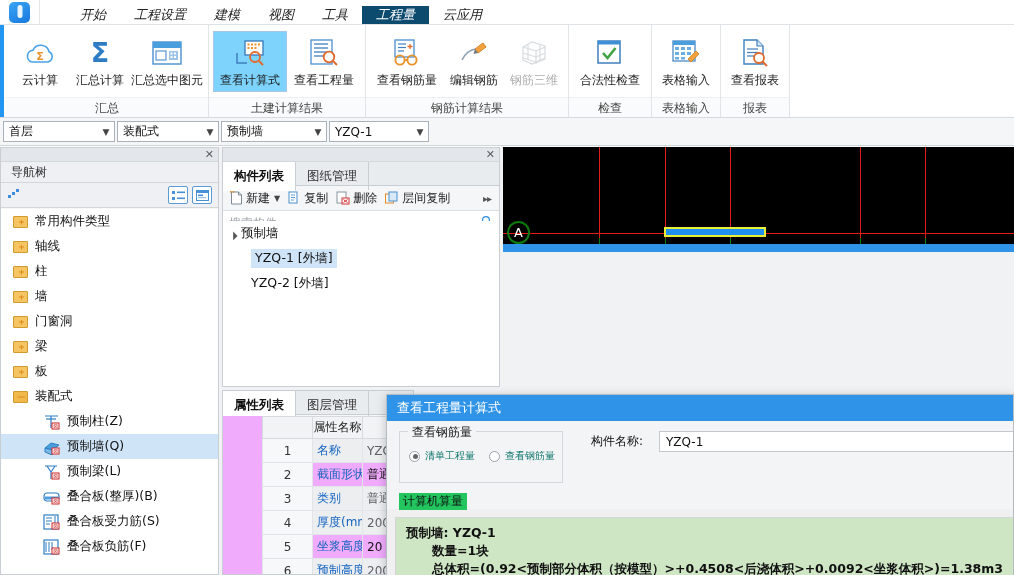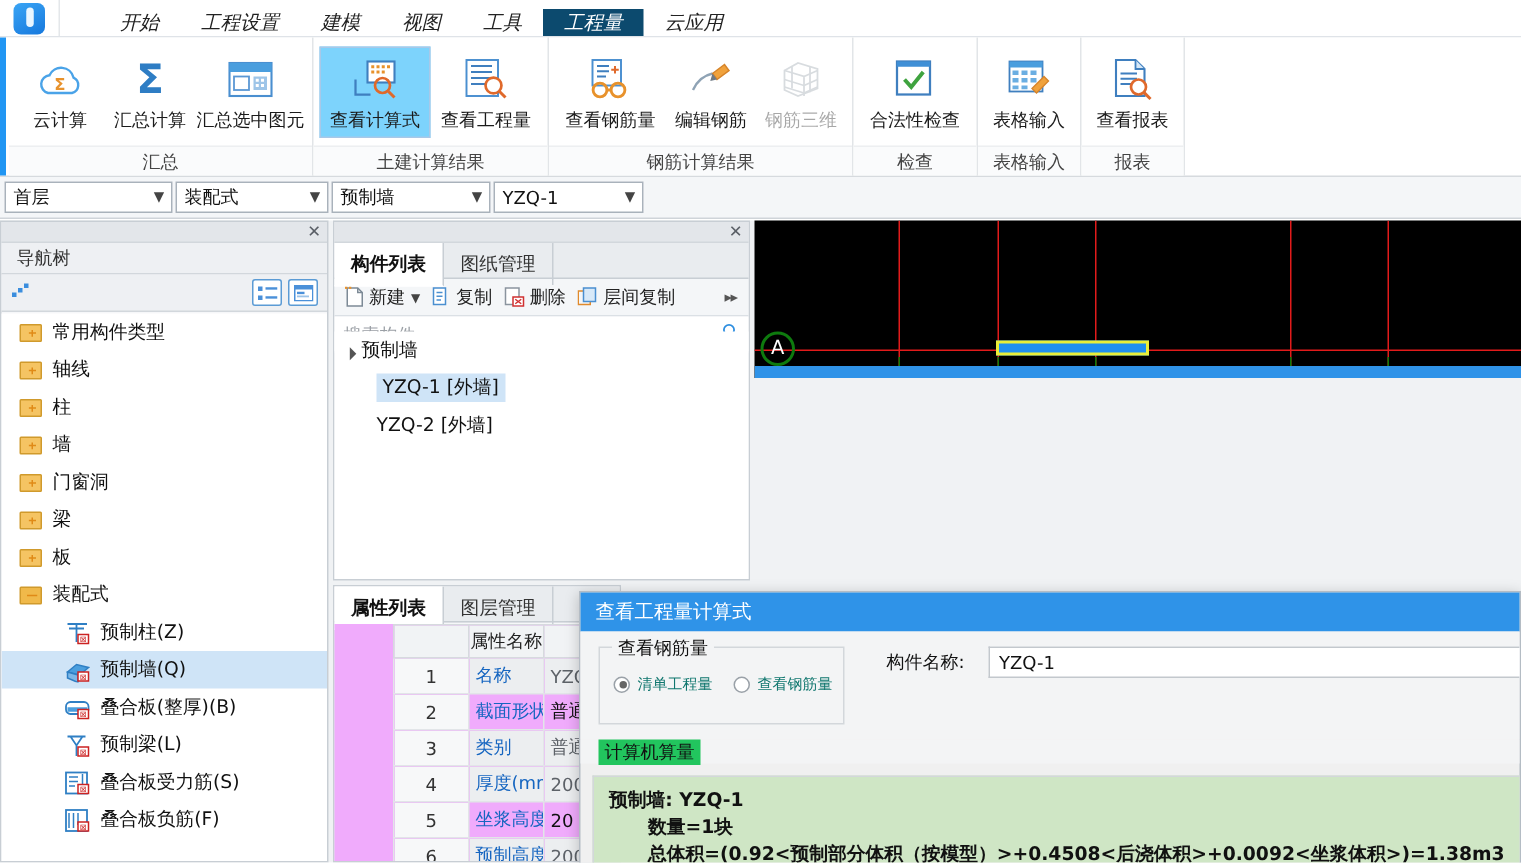--- a/index.html
+++ b/index.html
@@ -603,39 +603,39 @@
               <path d="M2 9 v4 l7 3 v-5 z" fill="#7cb8e8" stroke="#2f7fc4" stroke-width="1"></path>
               <rect x="9" y="9" width="7" height="6" fill="#fff" stroke="#cc2222" stroke-width="1"></rect>
               <text x="12.5" y="14" font-size="5.5" fill="#cc2222" text-anchor="middle" font-family="DejaVu Sans">⊠</text>
             </svg>
           </span>
           <span>预制墙(Q)</span>
         </div>
         <div class="tnode child">
           <span class="cico">
             <svg width="17" height="16" viewBox="0 0 17 16">
-              <rect x="1" y="4" width="15" height="8" rx="3" fill="#fff" stroke="#2f7fc4" stroke-width="1.2"></rect>
-              <rect x="2" y="7.5" width="13" height="3" fill="#4a9ede"></rect>
-              <rect x="9" y="9" width="7" height="6" fill="#fff" stroke="#cc2222" stroke-width="1"></rect>
-              <text x="12.5" y="14" font-size="5.5" fill="#cc2222" text-anchor="middle" font-family="DejaVu Sans">⊠</text>
-            </svg>
-          </span>
-          <span>叠合板(整厚)(B)</span>
-        </div>
-        <div class="tnode child">
-          <span class="cico">
-            <svg width="17" height="16" viewBox="0 0 17 16">
               <g stroke="#2f7fc4" stroke-width="1.2" fill="none">
                 <path d="M2 2 h12 M4 2 l4 6 l4 -6 M8 8 v7"></path>
               </g>
               <rect x="9" y="9" width="7" height="6" fill="#fff" stroke="#cc2222" stroke-width="1"></rect>
               <text x="12.5" y="14" font-size="5.5" fill="#cc2222" text-anchor="middle" font-family="DejaVu Sans">⊠</text>
             </svg>
           </span>
           <span>预制梁(L)</span>
+        </div>
+        <div class="tnode child">
+          <span class="cico">
+            <svg width="17" height="16" viewBox="0 0 17 16">
+              <rect x="1" y="4" width="15" height="8" rx="3" fill="#fff" stroke="#2f7fc4" stroke-width="1.2"></rect>
+              <rect x="2" y="7.5" width="13" height="3" fill="#4a9ede"></rect>
+              <rect x="9" y="9" width="7" height="6" fill="#fff" stroke="#cc2222" stroke-width="1"></rect>
+              <text x="12.5" y="14" font-size="5.5" fill="#cc2222" text-anchor="middle" font-family="DejaVu Sans">⊠</text>
+            </svg>
+          </span>
+          <span>叠合板(整厚)(B)</span>
         </div>
         <div class="tnode child">
           <span class="cico">
             <svg width="17" height="16" viewBox="0 0 17 16">
               <rect x="1" y="1" width="14" height="14" fill="#fff" stroke="#2f7fc4" stroke-width="1.2"></rect>
               <g stroke="#2f7fc4" stroke-width="1">
                 <line x1="3" y1="4" x2="9" y2="4"></line>
                 <line x1="3" y1="7" x2="9" y2="7"></line>
                 <line x1="3" y1="10" x2="7" y2="10"></line>
               </g>

